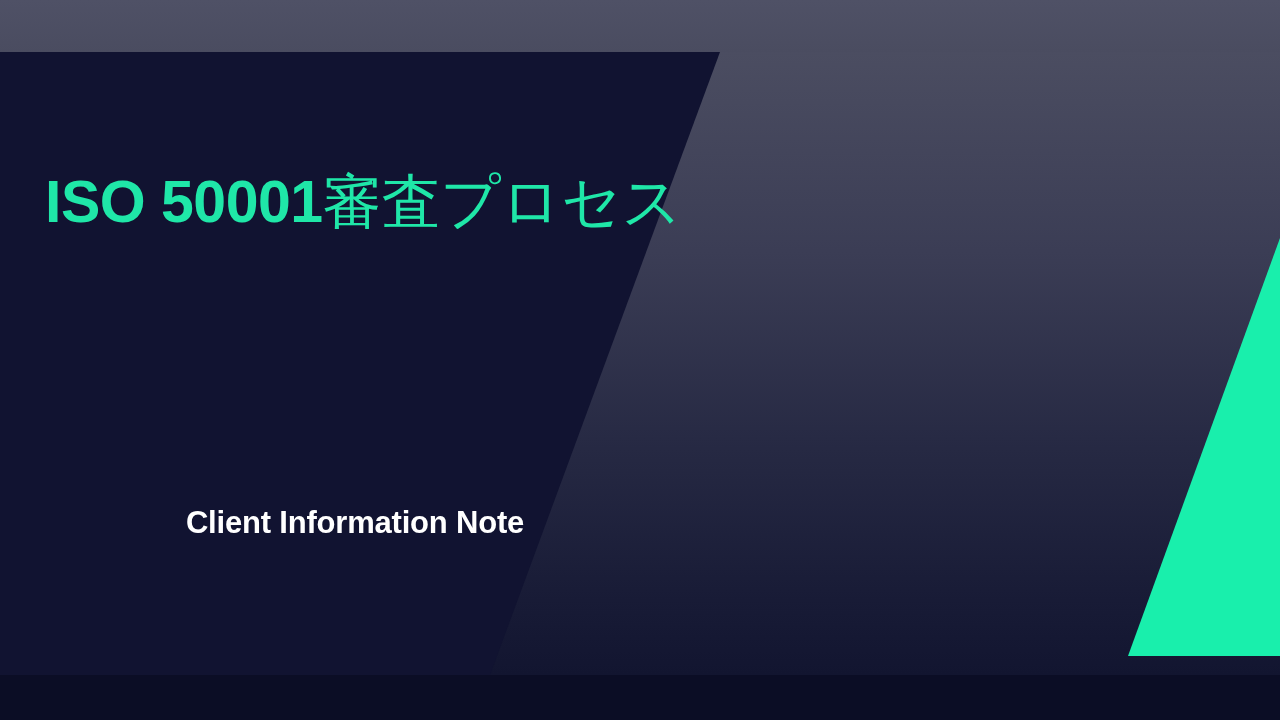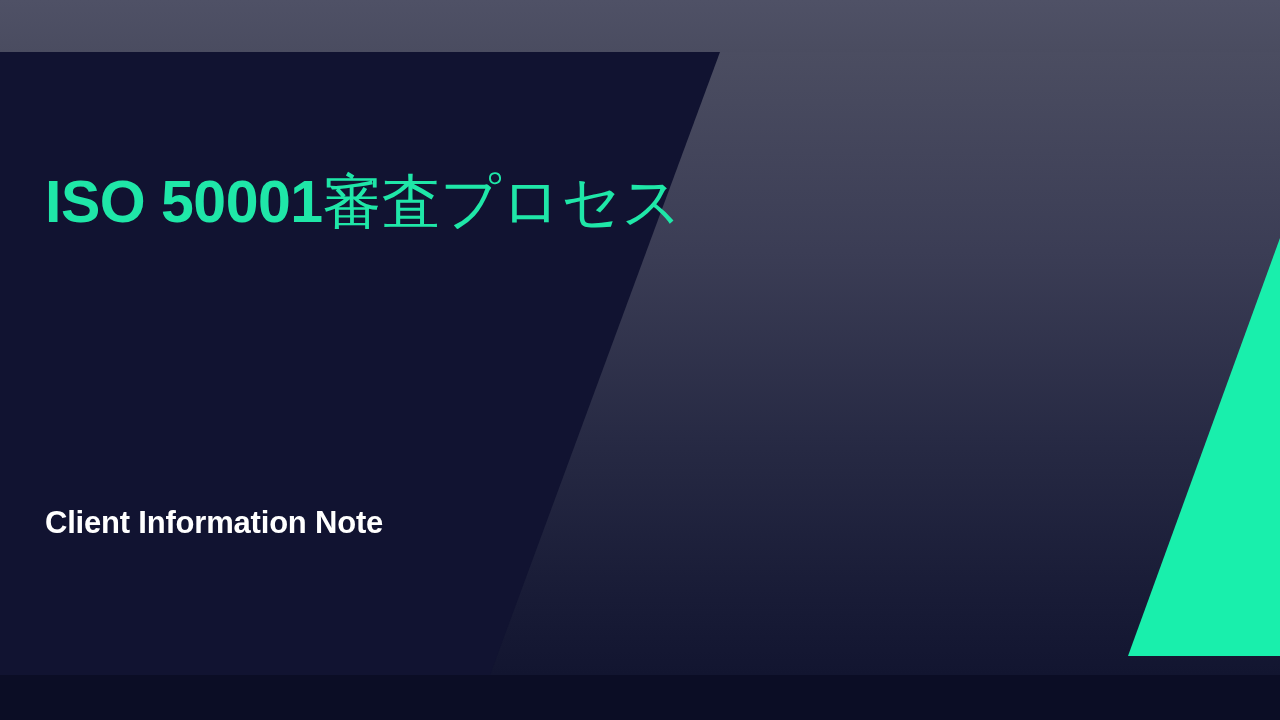--- a/index.html
+++ b/index.html
@@ -82,20 +82,21 @@
   .subtitle {
     position: absolute;
     left: 45px;
     top: 503px;
     width: 620px;
     color: #ffffff;
     font-size: 31px;
     font-weight: bold;
     line-height: 1.32;
     letter-spacing: -0.2px;
+    text-align: center;
   }
 </style>
 </head>
 <body>
 
 <div id="slide">
 
   <div class="bg-top-band"></div>
   <div class="bg-gradient"></div>
   <div class="bg-bottom-band"></div>

